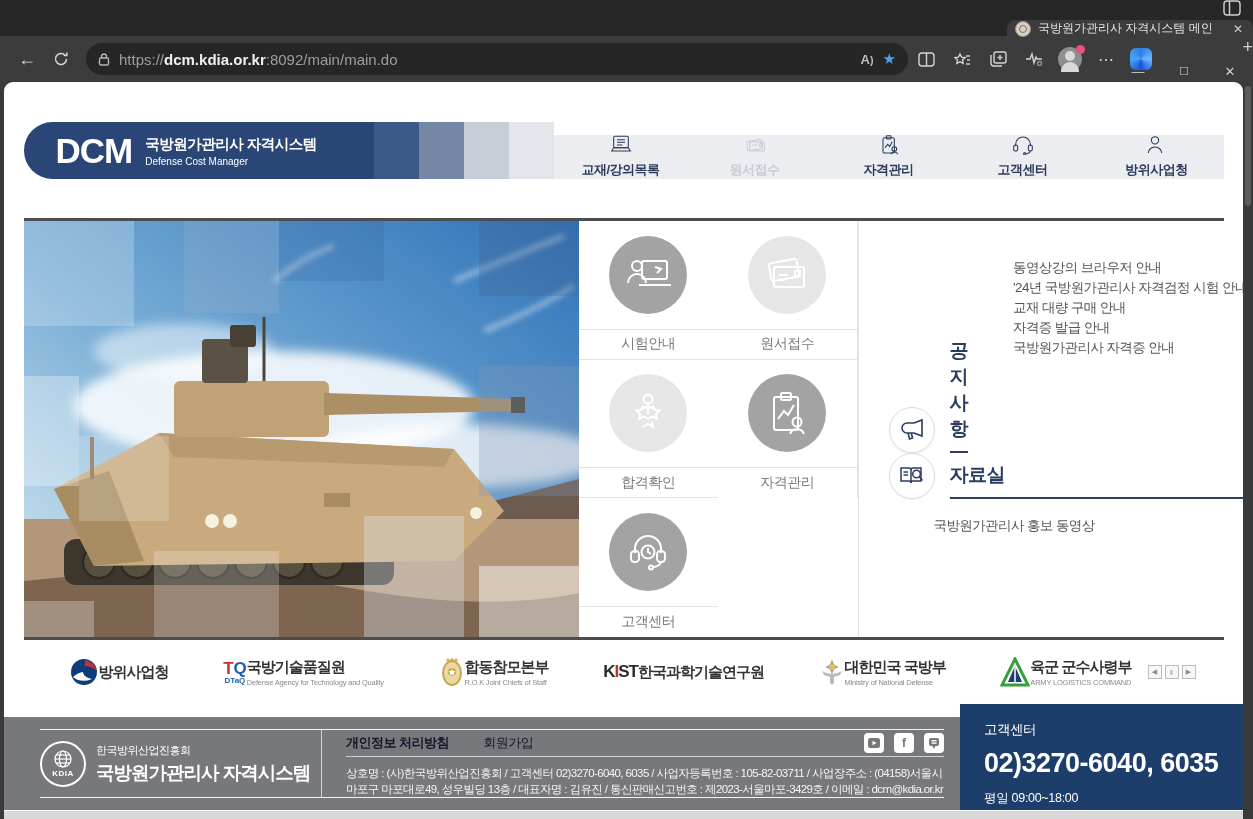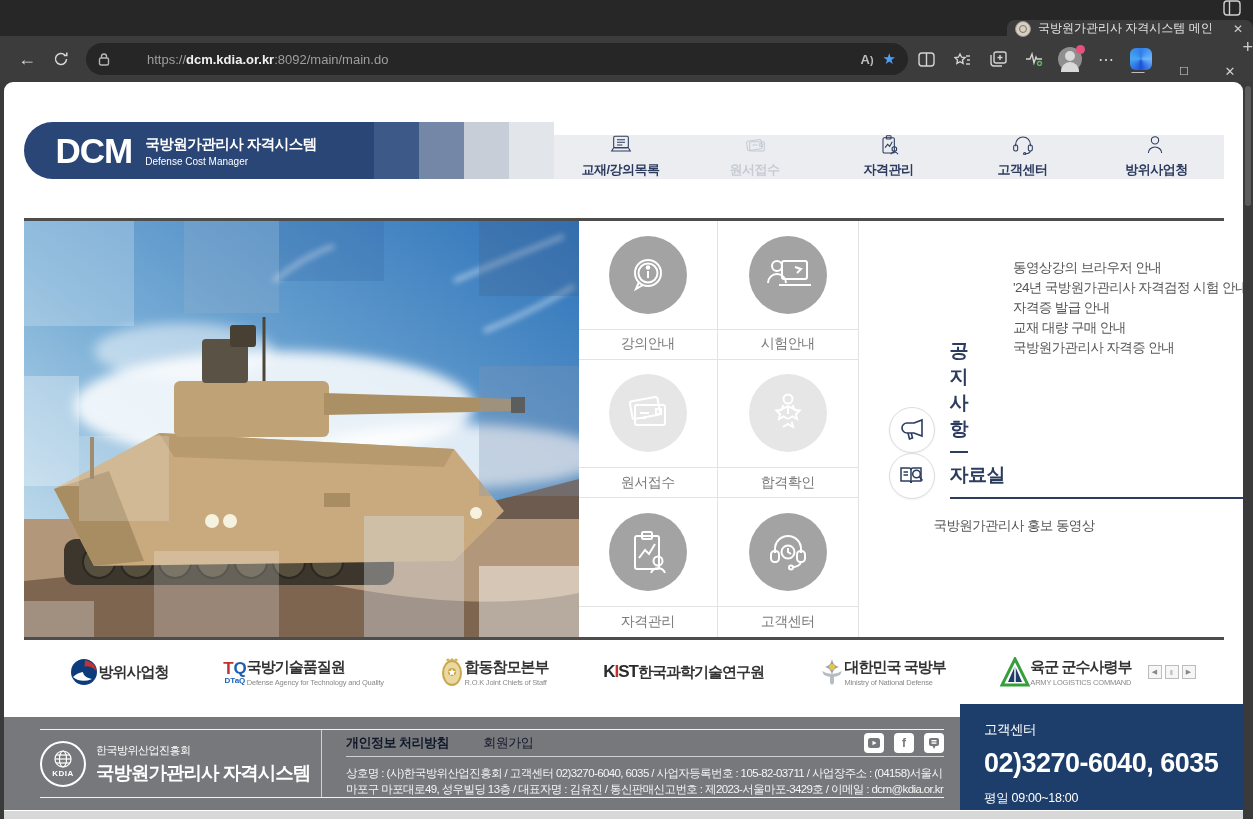--- a/index.html
+++ b/index.html
@@ -17,21 +17,21 @@
   .tab-close { color:#cfcfcf; font-size:12px; padding:0 2px; }
   .newtab { color:#cfcfcf; font-size:18px; font-weight:300; margin:0 0 6px 12px; }
   .win-controls { margin-left:auto; display:flex; align-self:stretch; }
   .win-btn { width:46px; display:flex; align-items:center; justify-content:center; color:#cfcfcf; font-size:13px; }
   .win-max { font-size:11px; }
 
   .toolbar { height:46px; background:#3c3c3c; display:flex; align-items:center; padding:0 10px; }
   .nav-btn { width:34px; height:34px; display:flex; align-items:center; justify-content:center; color:#d8d8d8; font-size:18px; }
   .urlbar { width:822px; height:32px; margin-left:8px; background:#262626; border-radius:16px; display:flex; align-items:center; padding:0 12px; gap:9px; }
   .lock-icon svg { display:block; }
-  .url-text { flex:1; font-size:13px; color:#9e9e9e; white-space:nowrap; overflow:hidden;margin-left:28px; }
+  .url-text { flex:1; font-size:15px; color:#9e9e9e; white-space:nowrap; overflow:hidden; }
   .url-text b { color:#f0f0f0; font-weight:bold; }
   .read-aloud { color:#bdbdbd; font-size:13px; font-weight:bold; }
   .fav-star { color:#4e9df5; font-size:15px; }
   .tb-icon { width:36px; height:30px; display:flex; align-items:center; justify-content:center; color:#d4d4d4; }
   .avatar { width:24px; height:24px; border-radius:50%; background:#8f8f8f; position:relative; margin:0 6px; }
   .avatar:before { content:""; position:absolute; top:4px; left:7px; width:10px; height:10px; border-radius:50%; background:#d9d9d9; }
   .avatar:after { content:""; position:absolute; bottom:-1px; left:3px; width:18px; height:10px; border-radius:9px 9px 0 0; background:#d9d9d9; }
   .avatar .badge { position:absolute; top:-2px; right:-3px; width:9px; height:9px; border-radius:50%; background:#e8517b; z-index:2;}
   .copilot { width:22px; height:22px; border-radius:6px; background: conic-gradient(#2f7de9,#6db6ff,#1b4fd8,#49a7f2,#2f7de9); margin-left:6px; }
 
@@ -338,34 +338,20 @@
             <rect x="130" y="330" width="125" height="86" fill="#ffffff" opacity="0.22"></rect>
             <rect x="340" y="295" width="100" height="121" fill="#dde3ea" opacity="0.38"></rect>
             <rect x="455" y="345" width="100" height="71" fill="#ffffff" opacity="0.45"></rect>
             <rect x="0" y="380" width="70" height="36" fill="#ffffff" opacity="0.28"></rect>
             <rect x="255" y="0" width="105" height="60" fill="#2d5a94" opacity="0.18"></rect>
           </g>
         </svg>
       </div>
 
       <div class="quickmenu">
-        <div class="qm-cell colA">
-          <div class="qm-iconwrap">
-              <div class="qm-circle">
-                <svg width="44" height="44" viewBox="0 0 44 44" fill="none" stroke="#fff" stroke-width="2">
-                  <circle cx="22" cy="20" r="13"></circle>
-                  <circle cx="22" cy="20" r="9.5"></circle>
-                  <line x1="22" y1="18" x2="22" y2="25"></line>
-                  <circle cx="22" cy="14.5" r="1.3" fill="#fff"></circle>
-                  <path d="M13 29 l-3 7 7 -4"></path>
-                </svg>
-              </div>
-            </div>
-          <div class="qm-label">강의안내</div>
-        </div>
         <div class="qm-cell">
           <div class="qm-iconwrap">
               <div class="qm-circle">
                 <svg width="46" height="40" viewBox="0 0 46 40" fill="none" stroke="#fff" stroke-width="2">
                   <rect x="17" y="6" width="25" height="18" rx="2"></rect>
                   <path d="M14 30 h32"></path>
                   <circle cx="12" cy="11" r="5"></circle>
                   <path d="M3 28 a9 9 0 0 1 18 0"></path>
                   <path d="M30 12 l6 2 -4 4"></path>
                 </svg>
@@ -444,22 +430,22 @@
                   <path d="M25 7 l0 0"></path>
                 </svg>
             </div>
             <div class="panel-title-wrap">
               <span class="panel-title">공지사항</span>
             </div>
           </div>
           <ul class="panel-list">
             <li>동영상강의 브라우저 안내</li>
             <li>'24년 국방원가관리사 자격검정 시험 안내</li>
+            <li>교재 대량 구매 안내</li>
             <li>자격증 발급 안내</li>
-            <li>교재 대량 구매 안내</li>
             <li>국방원가관리사 자격증 안내</li>
           </ul>
           <div class="more-row">
             <span class="more-label">MORE</span>
             <svg width="46" height="9" viewBox="0 0 46 9" fill="none" stroke="#9aa2b1" stroke-width="1.2">
                 <path d="M0 7.5 H44 M44 7.5 L34 1.5"></path>
               </svg>
           </div>
         </div>
 

